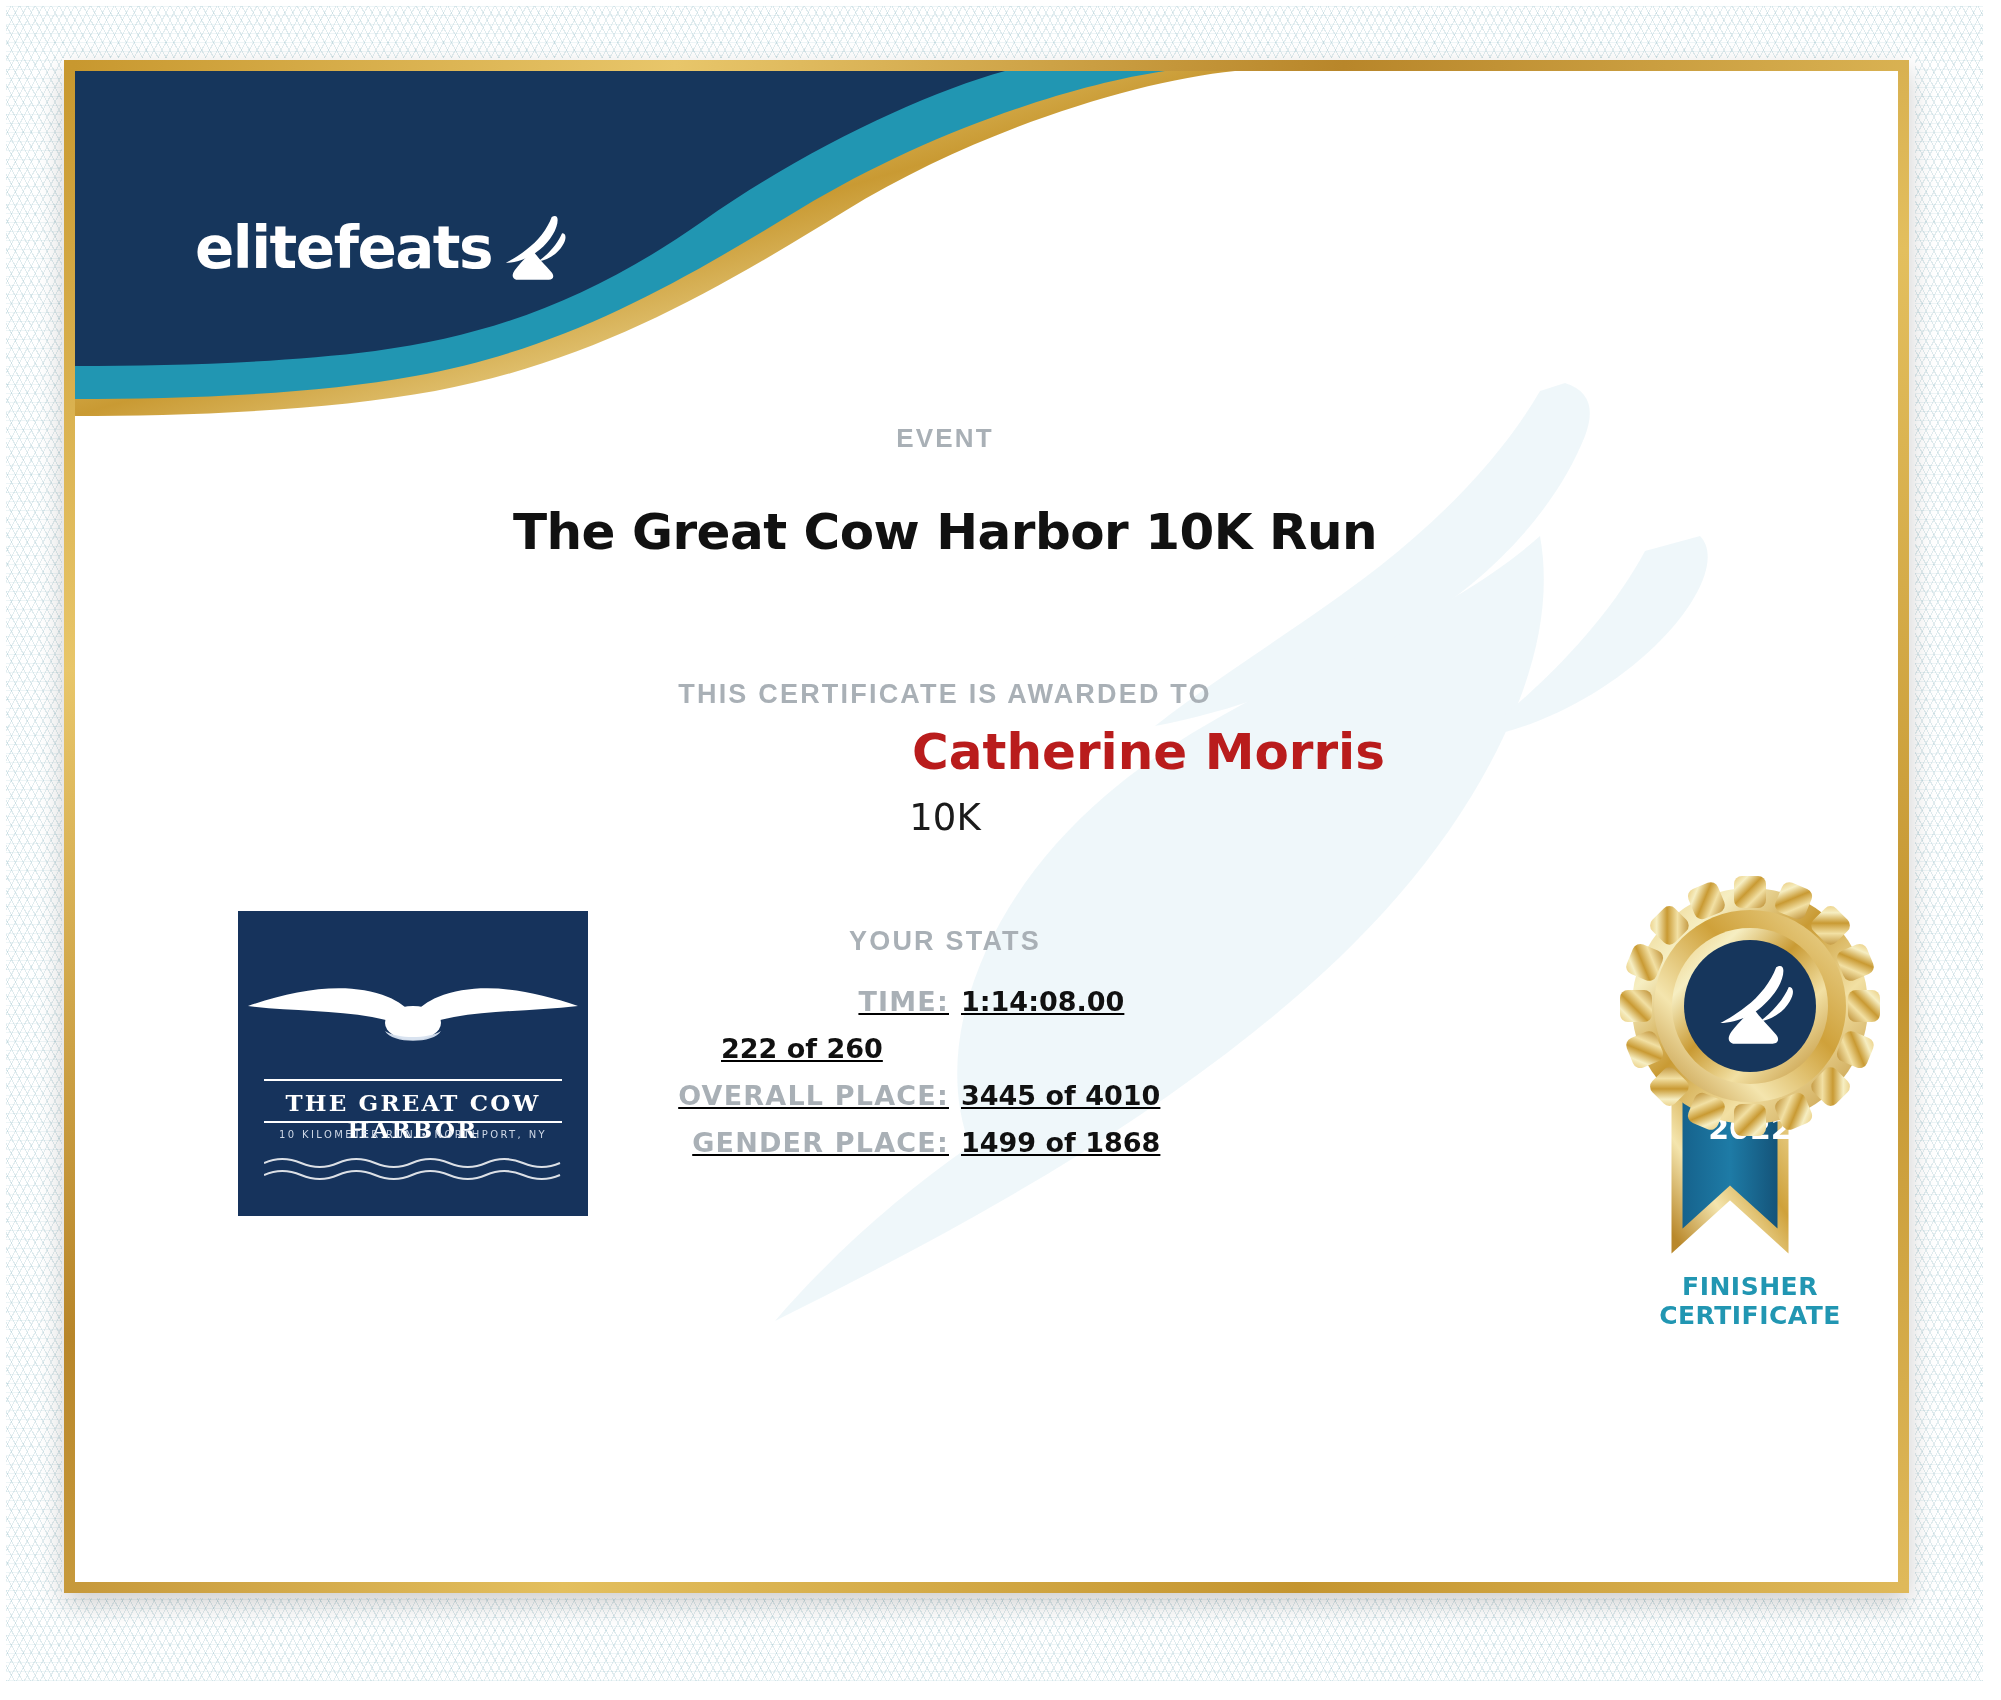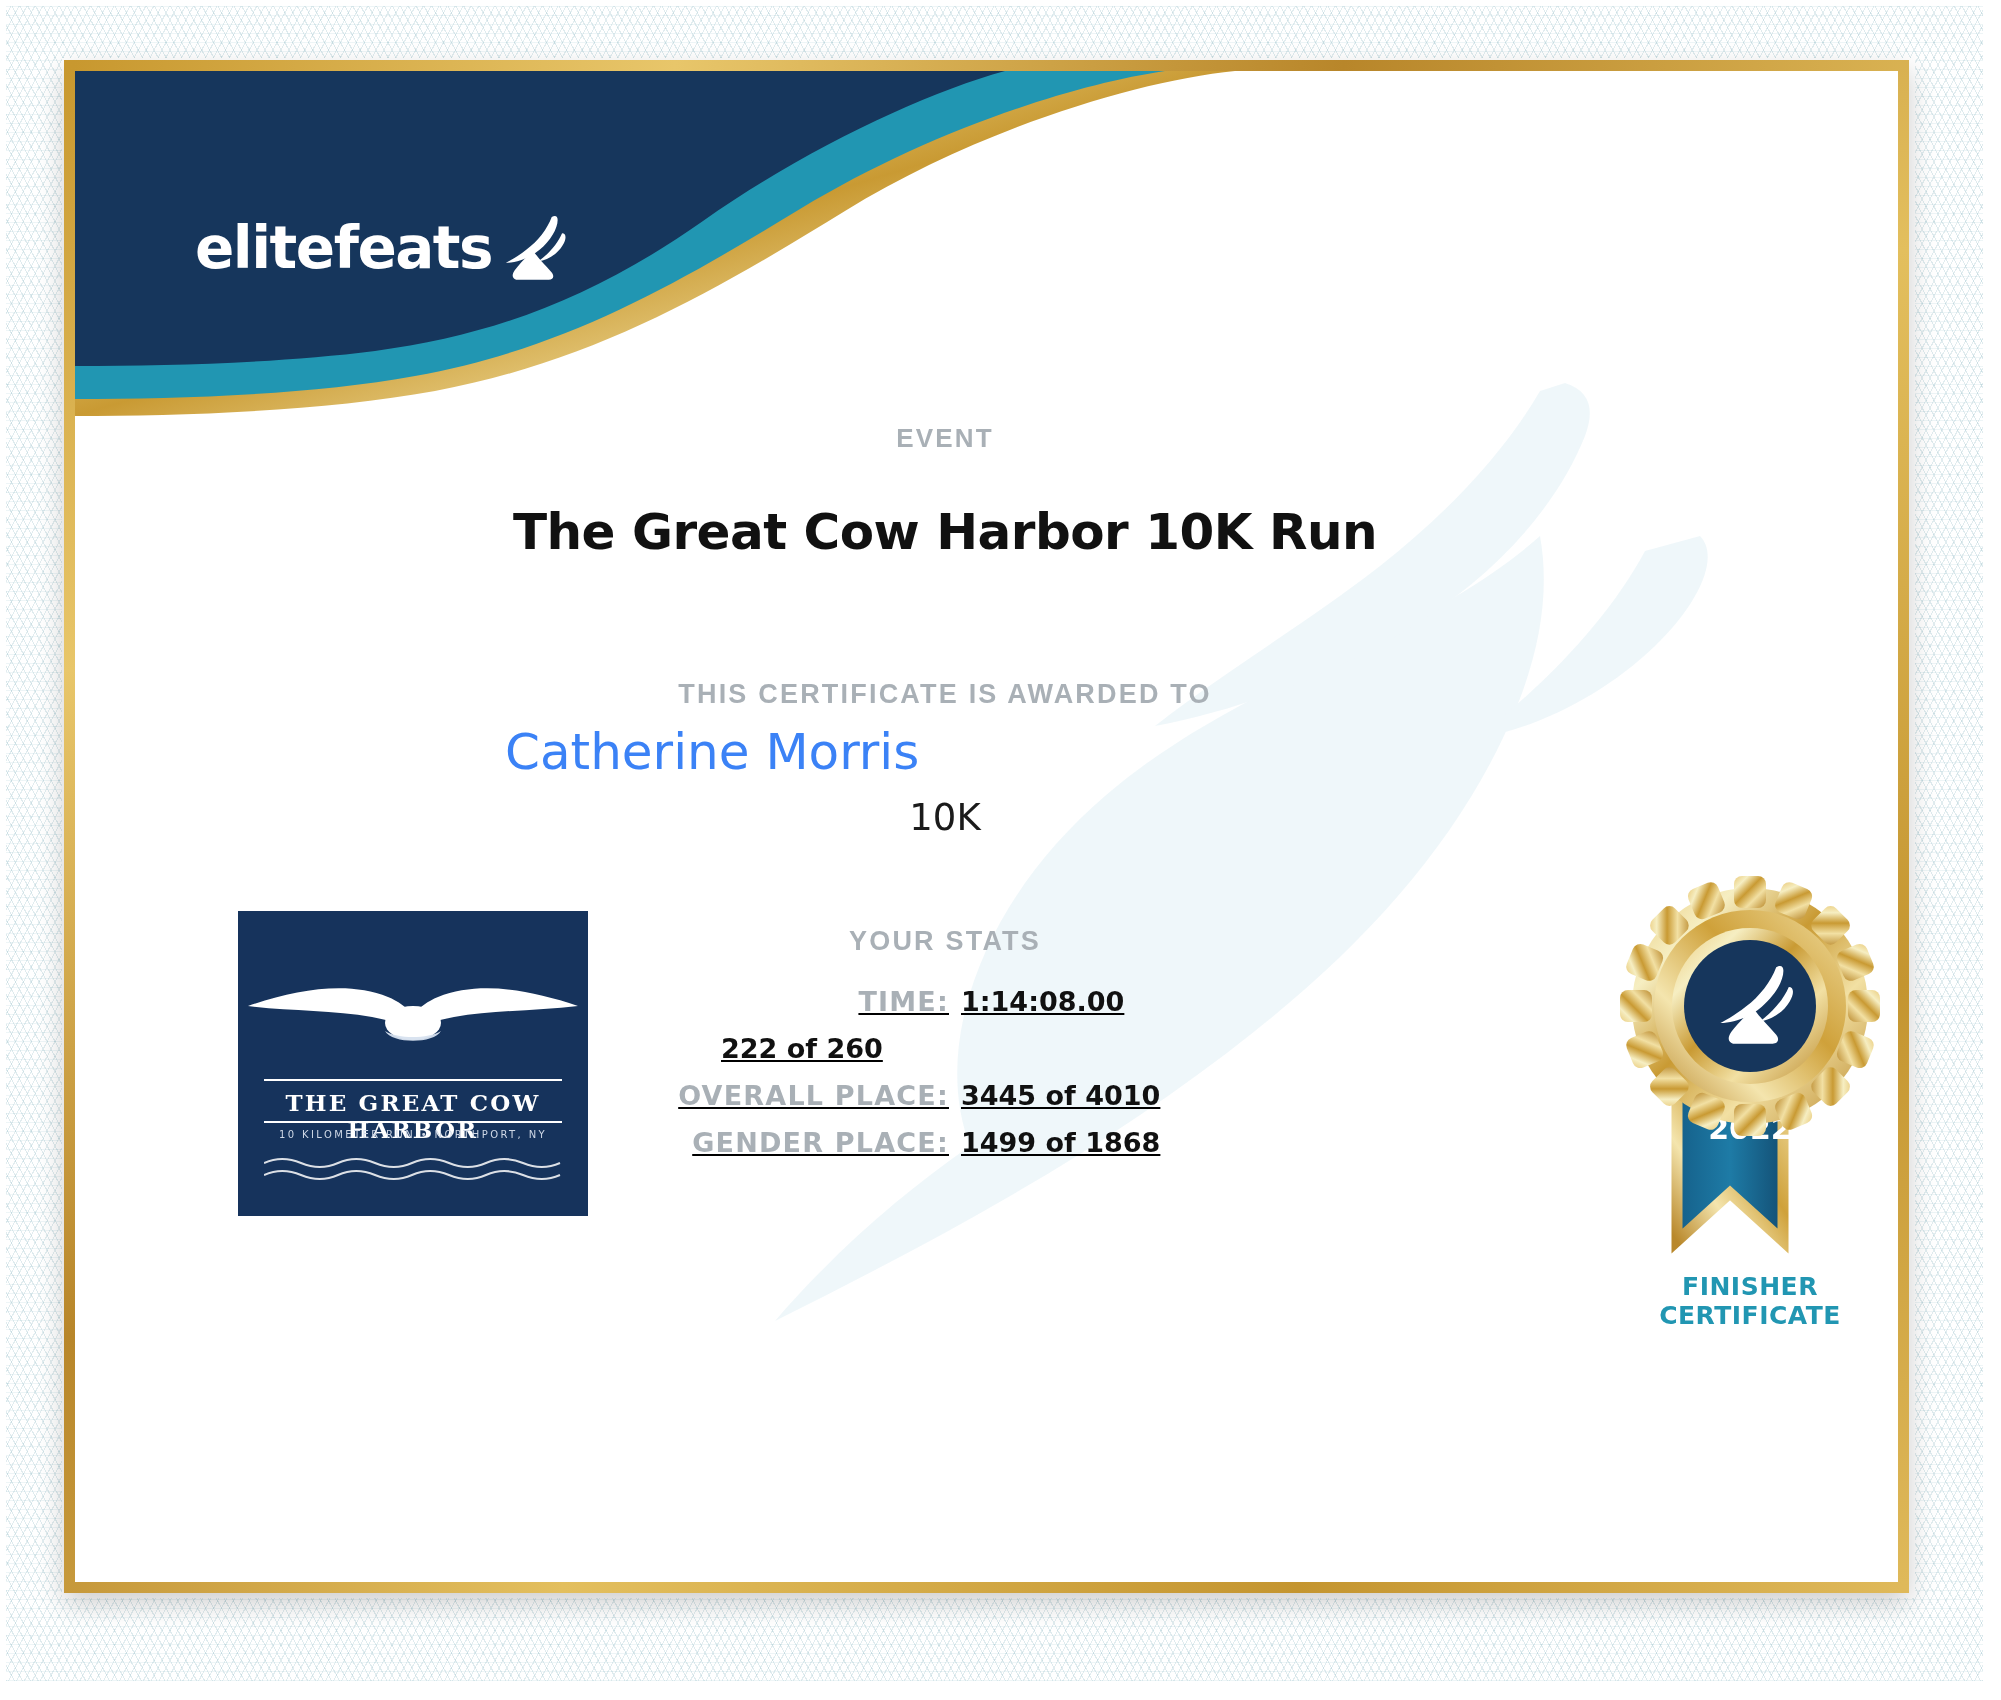--- a/index.html
+++ b/index.html
@@ -143,24 +143,24 @@
     left: 430px;
     top: 608px;
     width: 880px;
     font-size: 27px;
   }
   .recipient {
     position: absolute;
     left: 430px;
     top: 652px;
     width: 880px;
-    text-align: left;
-    color: #3b82f6;
-    font-family: "DejaVu Sans", sans-serif;
-    font-weight: 400;
+    text-align: right;
+    color: #b91c1c;
+    font-family: "DejaVu Sans", sans-serif;
+    font-weight: 700;
     font-size: 50px;
   }
   .distance {
     position: absolute;
     left: 430px;
     top: 725px;
     width: 880px;
     text-align: center;
     color: #1b1b1b;
     font-family: "DejaVu Sans", sans-serif;

